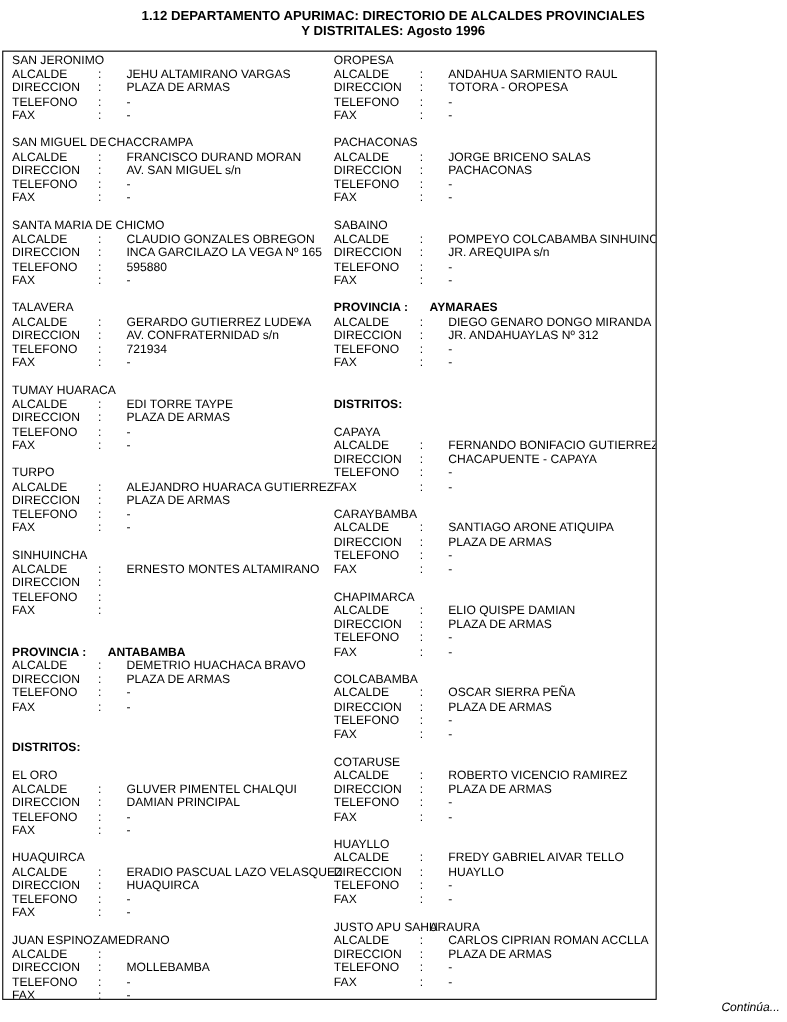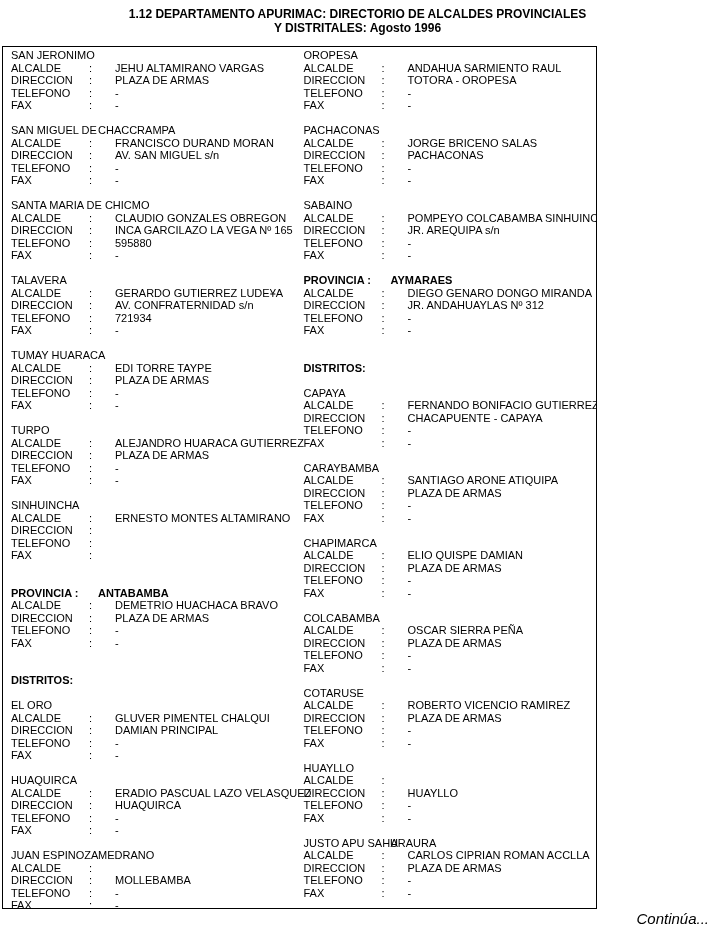--- a/index.html
+++ b/index.html
@@ -27,21 +27,21 @@
   .entry-title { position:relative; height:12.5px; }
   .entry-title .t2 { position:absolute; left:87px; top:0; }
   .provincia .entry-title { font-weight:bold; }
   .heading { font-weight:bold; }
   .f-row { display:flex; height:12.5px; }
   .f-lbl { width:78px; flex:0 0 78px; }
   .f-colon { width:26px; flex:0 0 26px; }
   .f-val { flex:1; }
   .continua {
     position:absolute; top:910px; right:6px;
-    font-style:italic; font-size:15px;
+    font-style:italic; font-size:11px;
   }
 </style>
 </head>
 <body>
 
 <div class="page-title">
   <div>1.12 DEPARTAMENTO APURIMAC: DIRECTORIO DE ALCALDES PROVINCIALES</div>
   <div>Y DISTRITALES: Agosto 1996</div>
 </div>
 
@@ -508,20 +508,21 @@
           <span class="f-lbl">FAX</span>
           <span class="f-colon">:</span>
           <span class="f-val">-</span>
         </div>
       </div>
       <div class="block">
         <div class="entry-title"><span class="t1">HUAYLLO</span></div>
         <div class="f-row">
           <span class="f-lbl">ALCALDE</span>
           <span class="f-colon">:</span>
+          <span class="f-val">FREDY GABRIEL AIVAR TELLO</span>
         </div>
         <div class="f-row">
           <span class="f-lbl">DIRECCION</span>
           <span class="f-colon">:</span>
           <span class="f-val">HUAYLLO</span>
         </div>
         <div class="f-row">
           <span class="f-lbl">TELEFONO</span>
           <span class="f-colon">:</span>
           <span class="f-val">-</span>

